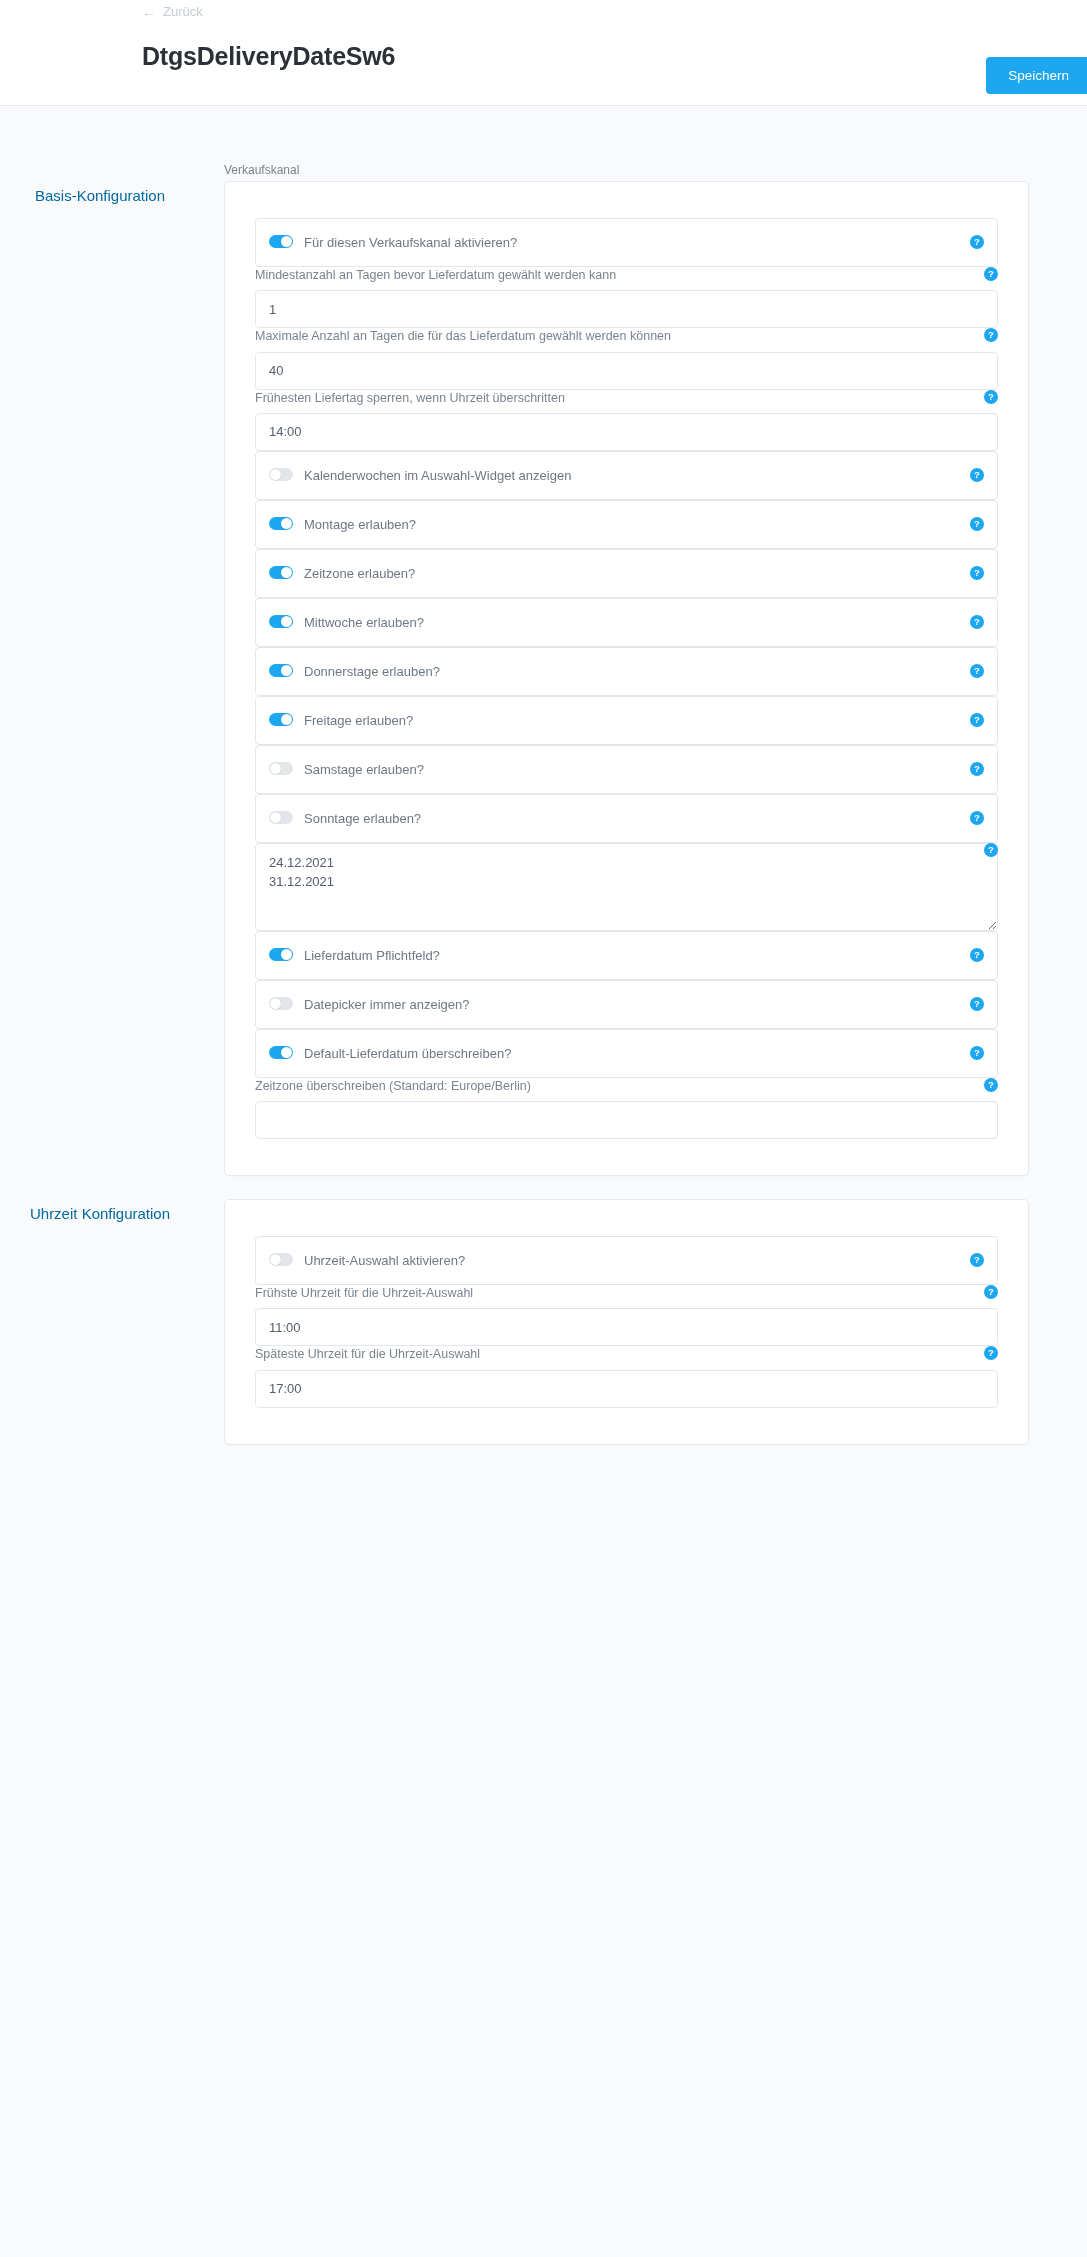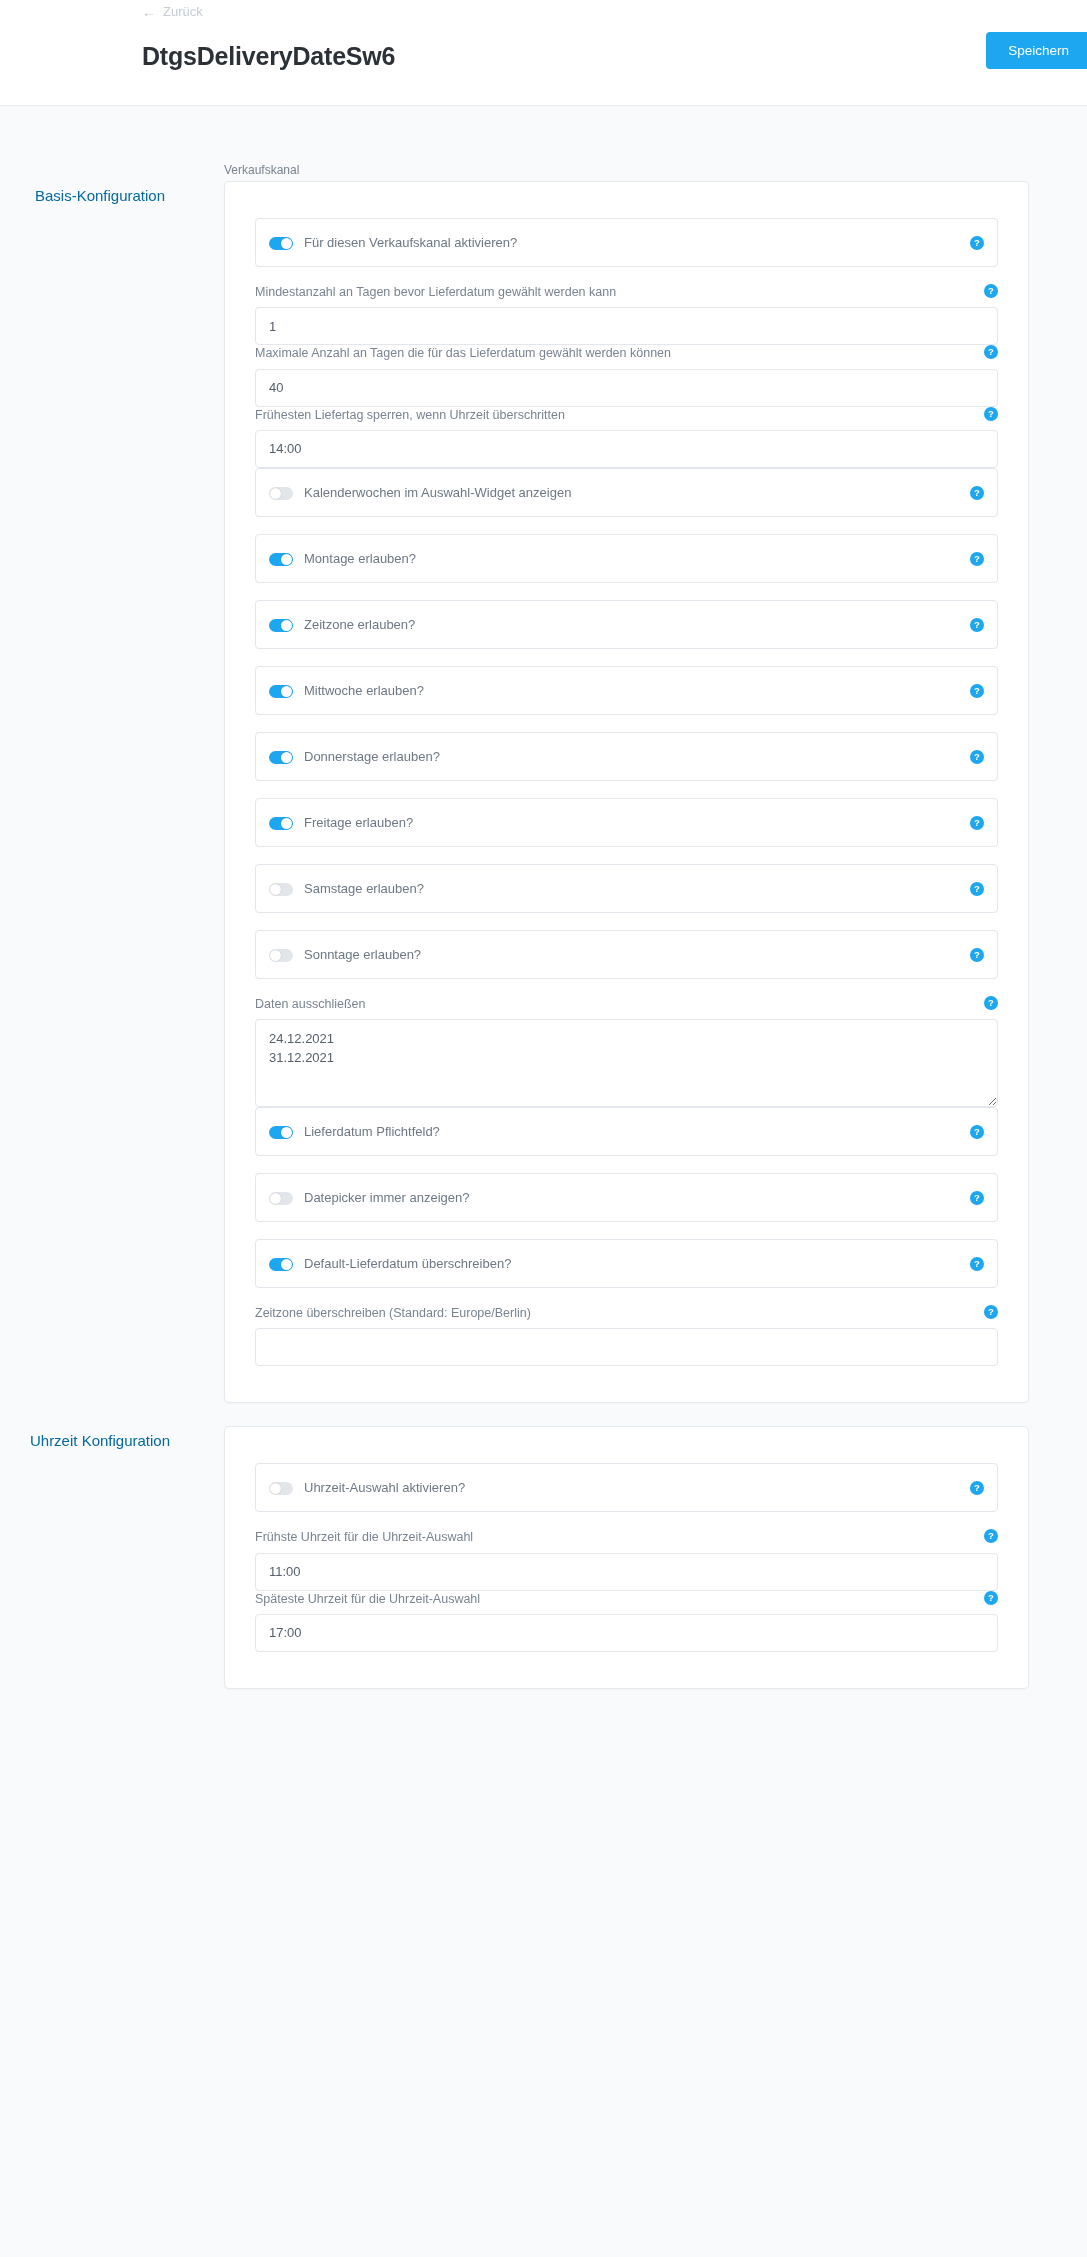--- a/index.html
+++ b/index.html
@@ -34,21 +34,21 @@
     left: 142px;
     top: 42px;
     font-size: 25px;
     font-weight: bold;
     color: #2b3136;
     letter-spacing: -0.2px;
   }
   .save-button {
     position: absolute;
     right: 0px;
-    top: 32px;
+    top: 57px;
     background: #1ca7f0;
     color: #ffffff;
     border: none;
     border-radius: 4px 0 0 4px;
     font-size: 13.5px;
     font-family: "Liberation Sans", sans-serif;
     padding: 11px 18px 11px 22px;
     cursor: pointer;
     white-space: nowrap;
   }
@@ -164,23 +164,22 @@
   }
 
   
   .toggle-row {
     width: 100%;
     min-height: 38px;
     background: #ffffff;
     border: 1px solid #e3e6eb;
     border-radius: 4px;
     display: flex;
-    align-items: flex-end;
+    align-items: flex-start;
     padding: 16px 13px;
-    margin-bottom: 17px;
     cursor: pointer;
   }
   .switch {
     width: 24px;
     height: 13px;
     border-radius: 8px;
     position: relative;
     flex: 0 0 auto;
     margin-right: 11px;
     background: #e2e6ea;
@@ -323,21 +322,20 @@
             <span class="help-icon">?</span>
           </div>
           <div class="toggle-row">
             <span class="switch">
               <span class="knob"></span>
             </span>
             <span class="toggle-label">Sonntage erlauben?</span>
             <span class="help-icon">?</span>
           </div>
           <div class="field">
-            <label class="field-label">Daten ausschließen</label>
             <span class="help-icon help-abs">?</span>
             <textarea class="input-box" style="">24.12.2021
 31.12.2021</textarea>
           </div>
           <div class="toggle-row">
             <span class="switch on">
               <span class="knob"></span>
             </span>
             <span class="toggle-label">Lieferdatum Pflichtfeld?</span>
             <span class="help-icon">?</span>

